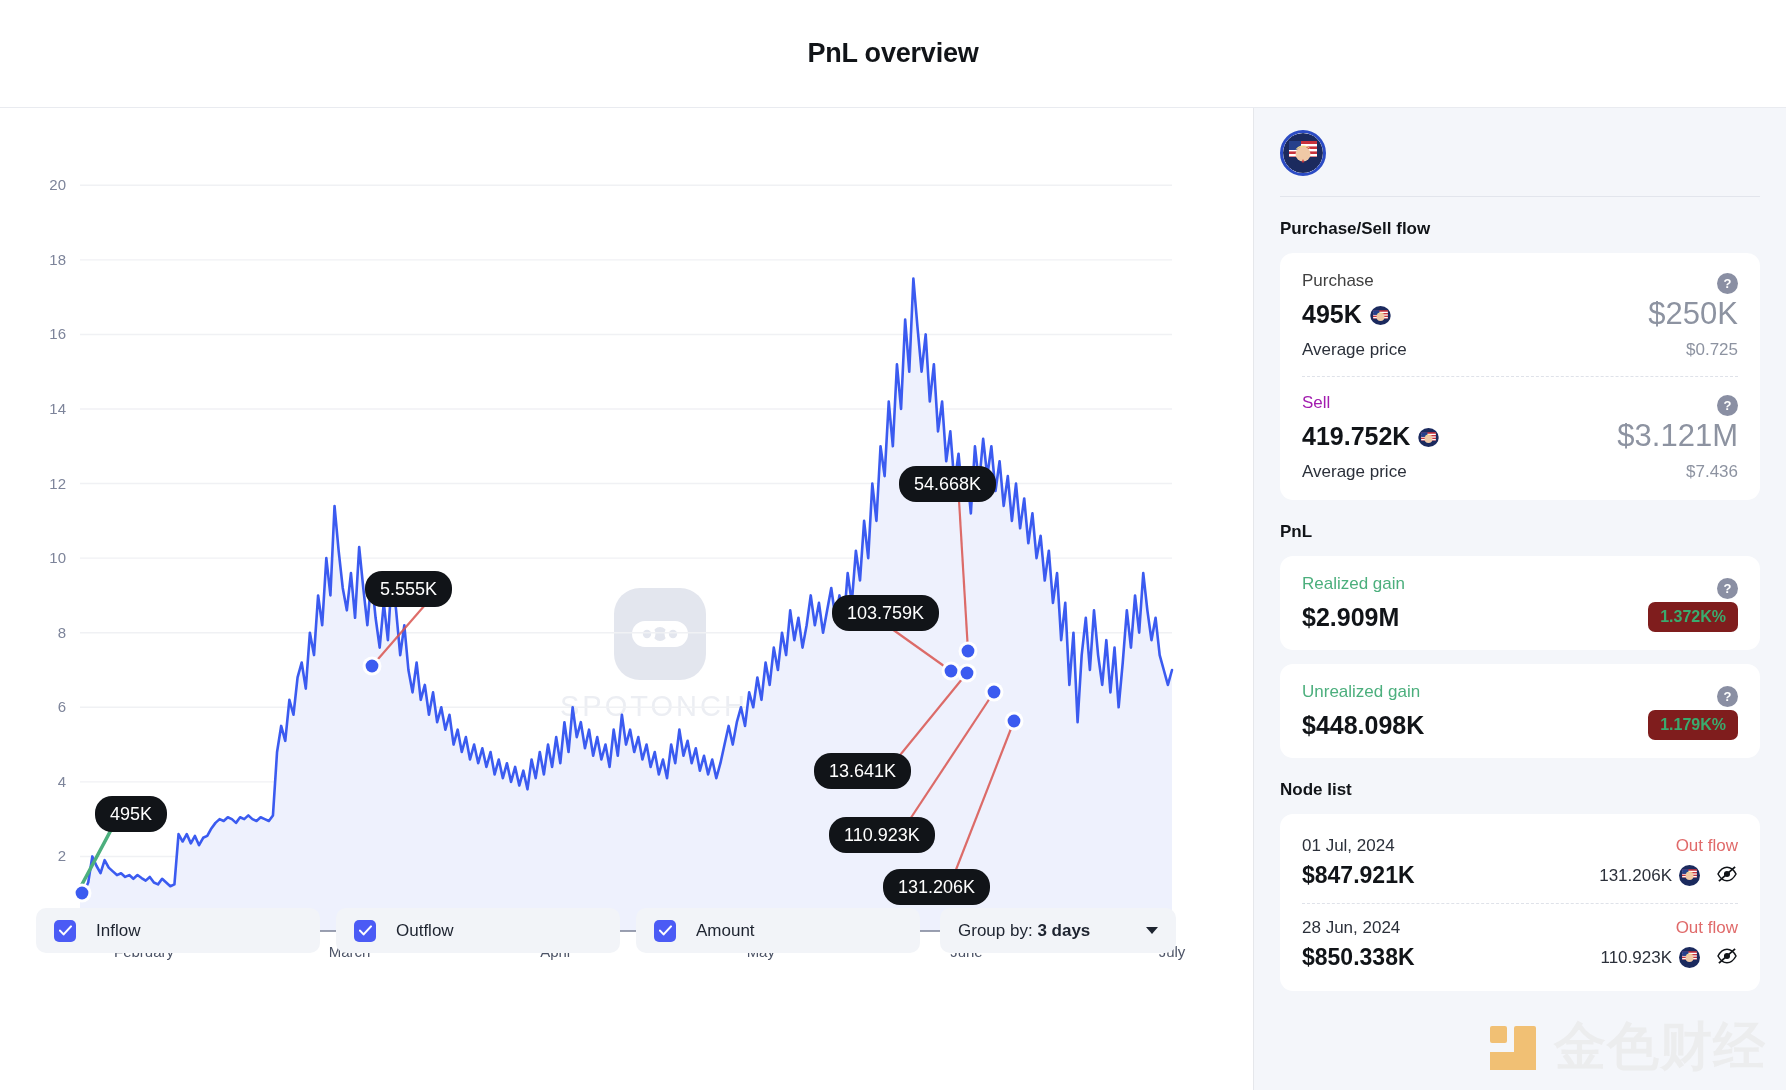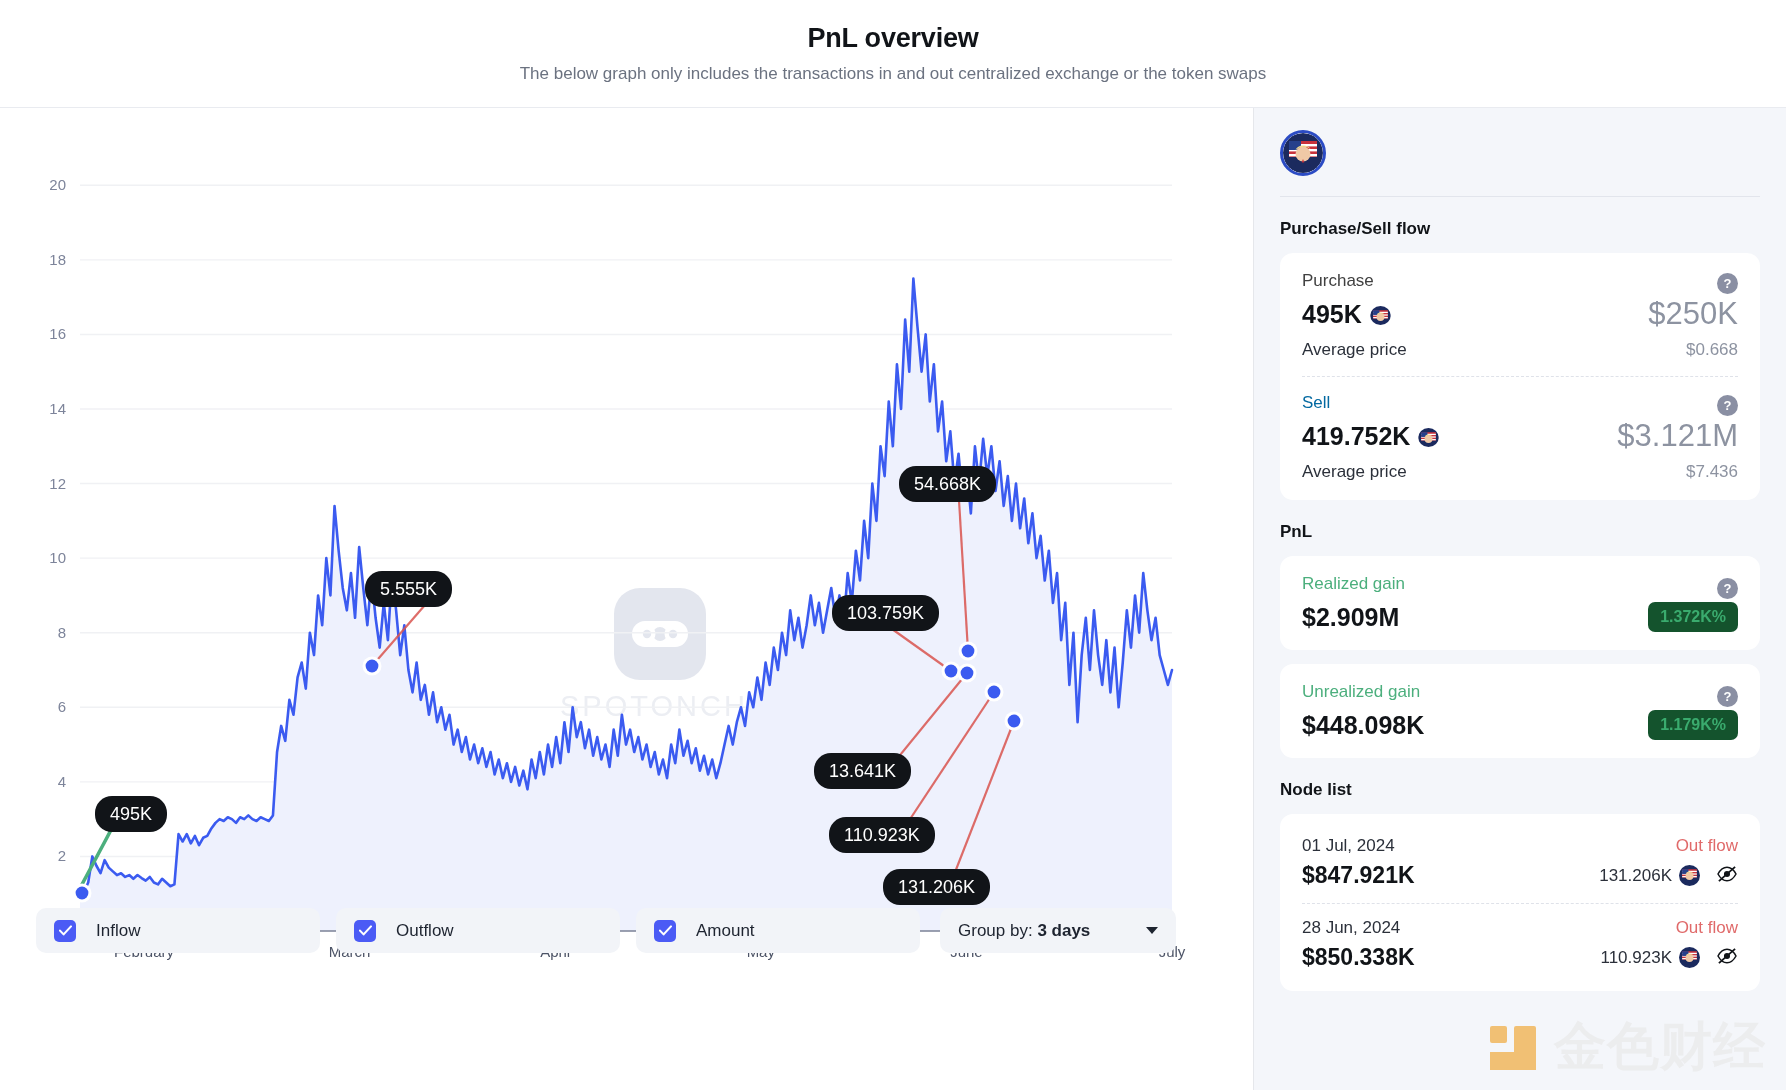--- a/index.html
+++ b/index.html
@@ -79,34 +79,34 @@
   .avatar-row { padding: 22px 0 20px 0; }
   .avatar {
     width: 46px; height: 46px; border-radius: 50%;
     border: 3px solid #2b4bc4; overflow: hidden; position: relative; background:#fff;
   }
   .side-div { height: 1px; background: #e2e5ec; }
   .sec-title { font-size: 17px; font-weight: bold; color: #111418; margin: 22px 0 14px 0; }
   .card { background: #fff; border-radius: 13px; padding: 18px 22px; }
   .flow-label { font-size: 17px; margin-bottom: 5px; }
   .flow-label.buy { color: #404040; }
-  .flow-label.sell { color: #0369a1; }
+  .flow-label.sell { color: #a21caf; }
   .row { display: flex; align-items: center; justify-content: space-between; }
   .big { font-size: 25px; font-weight: bold; color: #111418; display: flex; align-items: center; gap: 8px; }
   .big-right { font-size: 31px; color: #8d93a1; }
   .sub-left { font-size: 17px; color: #2b303a; }
   .sub-right { font-size: 17px; color: #8d93a1; }
   .mini-av { width: 21px; height: 21px; border-radius: 50%; overflow: hidden; display:inline-block; position:relative; }
   .help {
     width: 21px; height: 21px; border-radius: 50%; background: #8a8fa3; color: #fff;
     font-size: 13px; display: flex; align-items: center; justify-content: center; cursor: pointer; font-weight:bold;
   }
   .dashed { border-top: 1px dashed #dfe2e9; margin: 16px 0; }
   .pill {
-    background: #14532d; color: #3aab6e; font-size: 16px; font-weight: bold;
+    background: #7f1d1d; color: #3aab6e; font-size: 16px; font-weight: bold;
     border-radius: 7px; padding: 6px 12px;
   }
   .gain-label { font-size: 17px; color: #4caf7d; margin-bottom: 8px; }
   .gain-val { font-size: 25px; font-weight: bold; color: #111418; }
   .node-row-top { display: flex; align-items: center; justify-content: space-between; }
   .node-date { font-size: 17px; color: #2b303a; }
   .node-flow { font-size: 17px; color: #e06a6a; }
   .node-amt { font-size: 23px; font-weight: bold; color: #111418; }
   .node-qty { font-size: 17px; color: #2b303a; display: flex; align-items: center; gap: 7px; }
   .eye { cursor: pointer; }
@@ -117,21 +117,20 @@
   .cw-mark { width: 62px; height: 62px; position: relative; }
   .cw-text { font-size: 52px; color: #e8e8e8; font-weight: bold; letter-spacing: 1px; }
 </style>
 </head>
 <body>
 
 <div id="app">
 
   <div class="header">
     <div class="header-title">PnL overview</div>
-    <div class="header-sub">The below graph only includes the transactions in and out centralized exchange or the token swaps</div>
   </div>
 
   <div class="body">
 
     <div class="chart-col">
 
       <div class="chart-area">
 
         <div class="watermark">
           <div class="wm-logo">
@@ -310,21 +309,21 @@
                 <circle cx="20" cy="21" r="7.5" fill="#f0c9a6"></circle>
                 <path d="M12.5 17 q7.5 -6 15 -1 q-2 -3.5 -7.5 -3.6 q-5.5 0 -7.5 4.6 Z" fill="#f2d98a"></path>
                 <path d="M13.5 27 q6.5 5 13 0 l1 7 h-15 Z" fill="#1b2a5e"></path>
               </svg>
             </span>
           </div>
           <div class="big-right">$250K</div>
         </div>
         <div class="row" style="margin-top:8px">
           <div class="sub-left">Average price</div>
-          <div class="sub-right">$0.668</div>
+          <div class="sub-right">$0.725</div>
         </div>
 
         <div class="dashed"></div>
 
         <div class="row">
           <div class="flow-label sell">Sell</div>
           <div class="help">?</div>
         </div>
         <div class="row">
           <div class="big">

